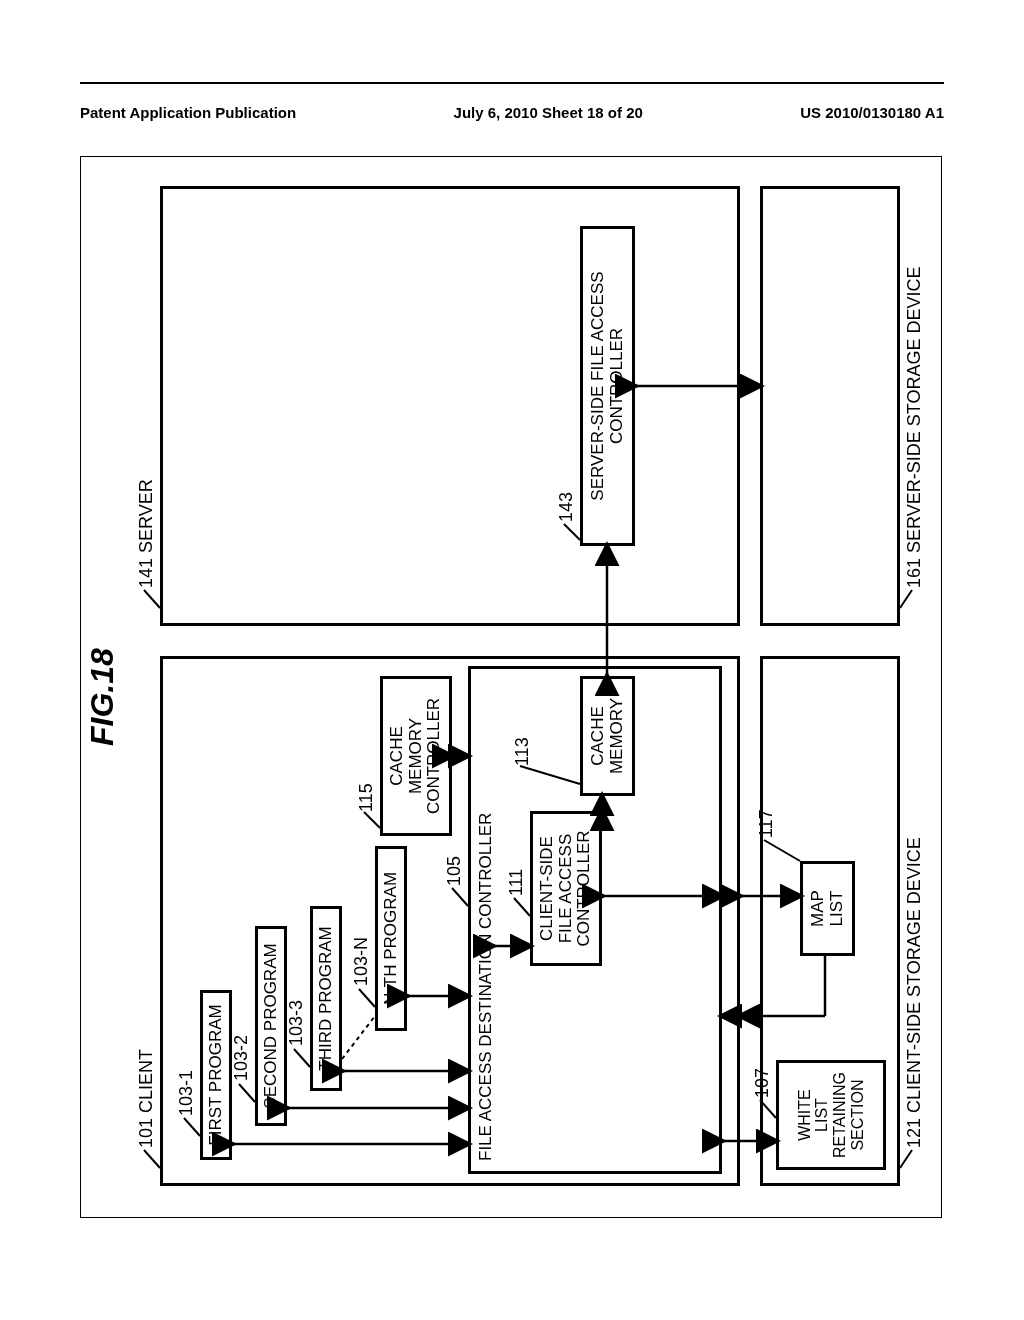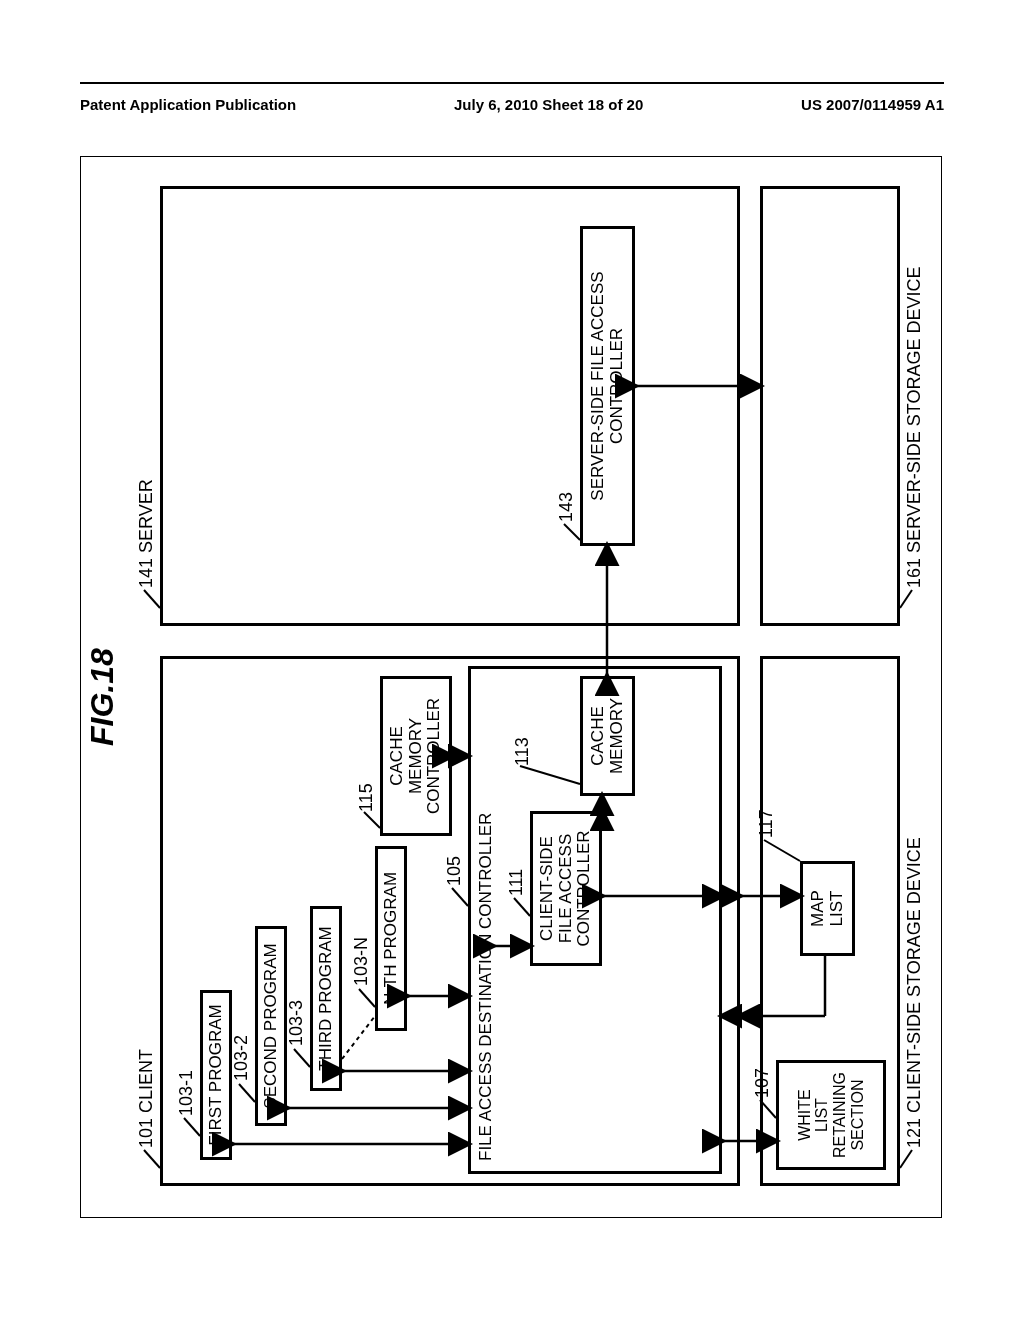--- a/index.html
+++ b/index.html
@@ -11,21 +11,21 @@
     font-family: Arial, Helvetica, sans-serif;
     position: relative;
     color: #000;
   }
   .header {
     position: absolute;
     top: 82px;
     left: 80px;
     right: 80px;
     border-top: 2px solid #000;
-    padding-top: 12px;
+    padding-top: 20px;
     display: flex;
     justify-content: space-between;
     font-weight: bold;
     font-size: 15px;
   }
   .canvas {
     position: absolute;
     top: 156px;
     left: 80px;
     width: 860px;
@@ -85,21 +85,21 @@
     left: 0;
     pointer-events: none;
   }
 </style>
 </head>
 <body>
 
 <div class="header">
   <span>Patent Application Publication</span>
   <span>July 6, 2010  Sheet 18 of 20</span>
-  <span>US 2007/0114959 A1</span>
+  <span>US 2010/0130180 A1</span>
 </div>
 
 <div class="canvas"></div>
 
 <div class="rotwrap">
 <div class="rotated">
 
   <div class="fig-title" style="left:470px; top:4px;">FIG.18</div>
 
   <div class="box" style="left:30px; top:80px; width:530px; height:580px;"></div>

